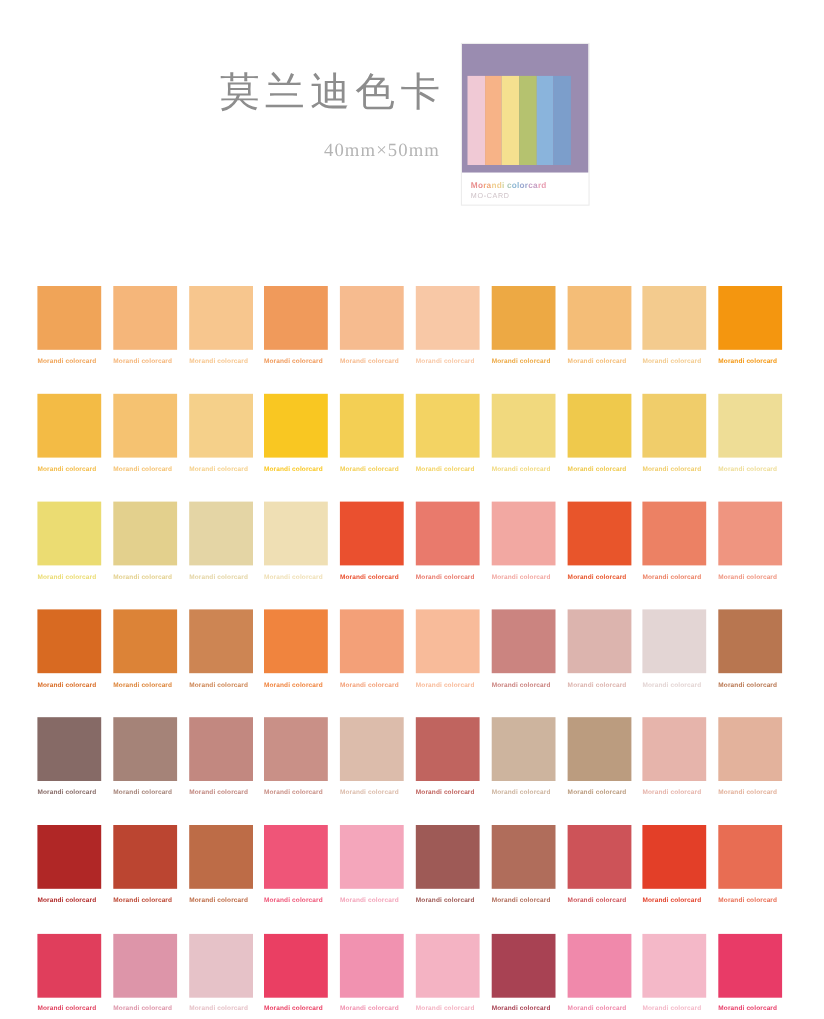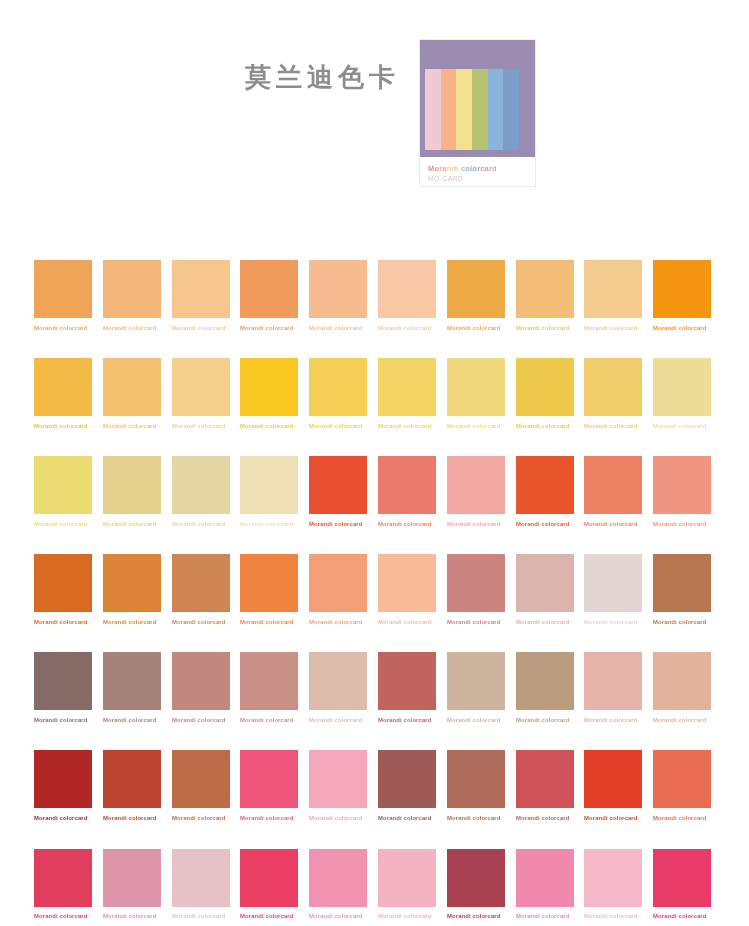--- a/index.html
+++ b/index.html
@@ -23,26 +23,25 @@
   }
   .header-text {
     position: absolute;
     left: 200px;
     top: 62px;
     width: 200px;
     text-align: right;
   }
   .title {
     font-family: "Liberation Serif", serif;
-    font-size: 26px;
+    font-size: 36px;
     letter-spacing: 5px;
     color: #8d8d8d;
     white-space: nowrap;
     line-height: 1.2;
-    font-weight: bold;
   }
   .spec-lines {
     position: absolute;
     left: 150px;
     top: 125px;
     width: 250px;
     text-align: right;
     font-family: "Liberation Serif", serif;
     color: #b4b4b4;
   }
@@ -144,20 +143,21 @@
 </head>
 <body>
 
 <div class="header">
 
   <div class="header-text">
     <div class="title">莫兰迪色卡</div>
   </div>
 
   <div class="spec-lines">
+    <div class="spec-size">40mm×50mm</div>
   </div>
 
   <div class="product-card">
     <div class="card-art">
       <div class="card-bg" style="background: rgb(154, 140, 176);"></div>
       <div class="card-stripes">
           <i style="background: rgb(240, 201, 213);"></i>
           <i style="background: rgb(247, 179, 135);"></i>
           <i style="background: rgb(245, 224, 143);"></i>
           <i style="background: rgb(181, 194, 111);"></i>

